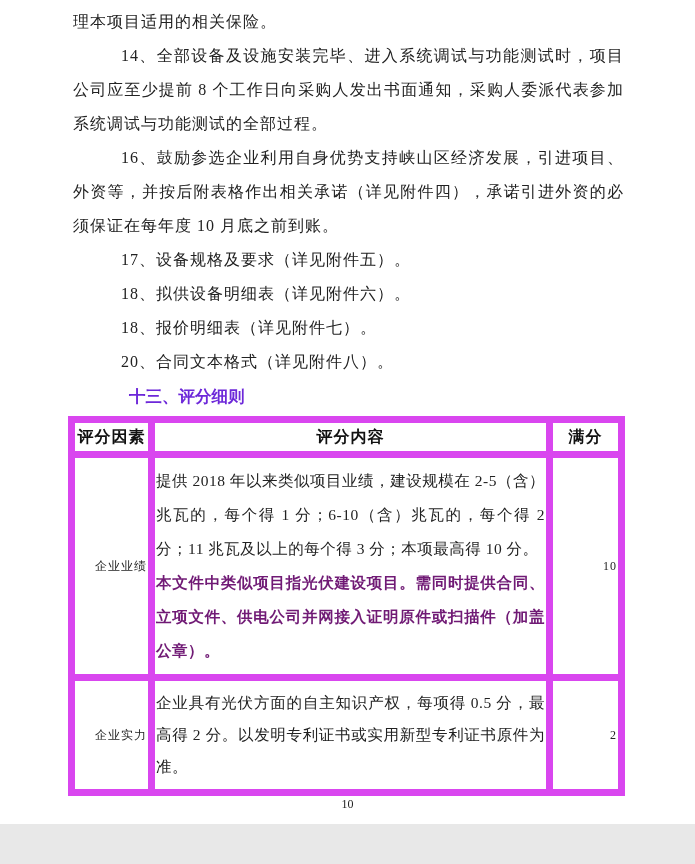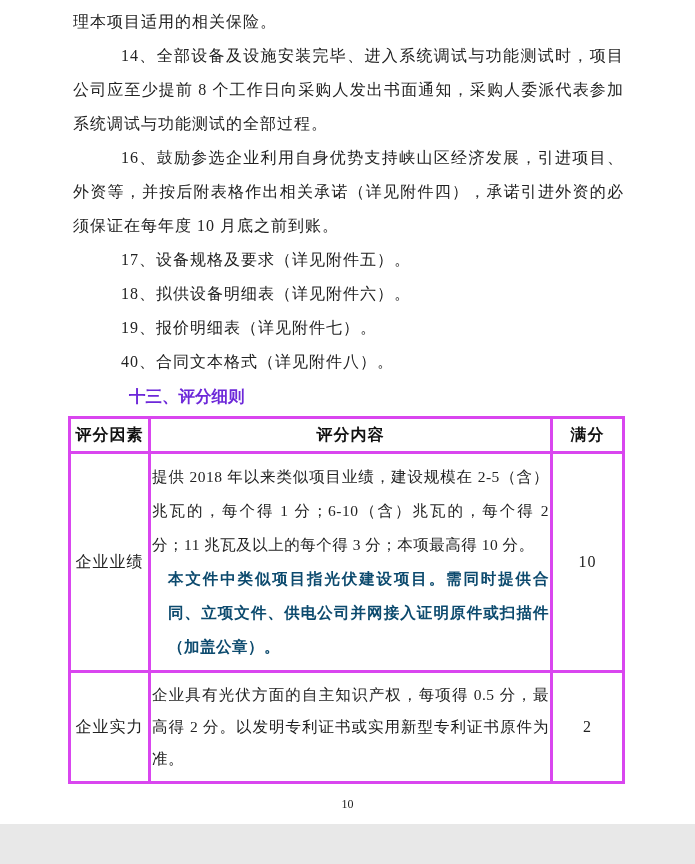--- a/index.html
+++ b/index.html
@@ -40,55 +40,54 @@
   table.score-table {
     border-collapse: collapse;
     table-layout: fixed;
     width: 557px;
     margin-left: -5px;
     margin-top: 3px;
     border: 2px solid #2b2b2b;
   }
   table.score-table th,
   table.score-table td {
-    border: 3px solid #d946ef;
+    border: 7px solid #d946ef;
     vertical-align: middle;
   }
   col.col-factor { width: 80px; }
   col.col-score  { width: 72px; }
   tr.header-row { height: 35px; }
   tr.row-1 { height: 183px; }
   tr.row-2 { height: 83px; }
   th.hdr {
     font-family: "Liberation Sans", "DejaVu Sans", sans-serif;
     font-weight: bold;
     font-size: 16px;
     text-align: center;
     color: #111111;
     letter-spacing: 1px;
   }
   td.factor-cell, td.score-cell {
-    font-size: 16px;
-    text-align: center;
+    font-size: 12px;
+    text-align: right;
     letter-spacing: 1px;
   }
   td.content-cell { padding: 6px 1px; }
   .cell-para {
     margin: 0;
     font-size: 15.5px;
     line-height: 34px;
     text-align: justify;
     text-justify: inter-character;
     letter-spacing: 0.5px;
   }
   .cell-para.bold {
     font-family: "Liberation Sans", "DejaVu Sans", sans-serif;
     font-weight: bold;
-    color: #0c4a6e;
-    margin-left: 16px;
+    color: #701a75;
   }
   .cell-para.tight { line-height: 32px; }
   .page-number {
     position: absolute;
     bottom: 12px;
     left: 0;
     width: 100%;
     text-align: center;
     font-size: 12px;
     color: #222222;
@@ -99,22 +98,22 @@
 <body>
 
 <div class="page">
   <div class="content">
 
     <p class="para">理本项目适用的相关保险。</p>
     <p class="para indent">14、全部设备及设施安装完毕、进入系统调试与功能测试时，项目公司应至少提前 8 个工作日向采购人发出书面通知，采购人委派代表参加系统调试与功能测试的全部过程。</p>
     <p class="para indent">16、鼓励参选企业利用自身优势支持峡山区经济发展，引进项目、外资等，并按后附表格作出相关承诺（详见附件四），承诺引进外资的必须保证在每年度 10 月底之前到账。</p>
     <p class="para indent">17、设备规格及要求（详见附件五）。</p>
     <p class="para indent">18、拟供设备明细表（详见附件六）。</p>
-    <p class="para indent">19、报价明细表（详见附件七）。</p>
-    <p class="para indent">40、合同文本格式（详见附件八）。</p>
+    <p class="para indent">18、报价明细表（详见附件七）。</p>
+    <p class="para indent">20、合同文本格式（详见附件八）。</p>
 
     <h3 class="section-heading">十三、评分细则</h3>
 
     <table class="score-table">
       <colgroup>
         <col class="col-factor">
         <col class="col-content">
         <col class="col-score">
       </colgroup>
       <thead>

